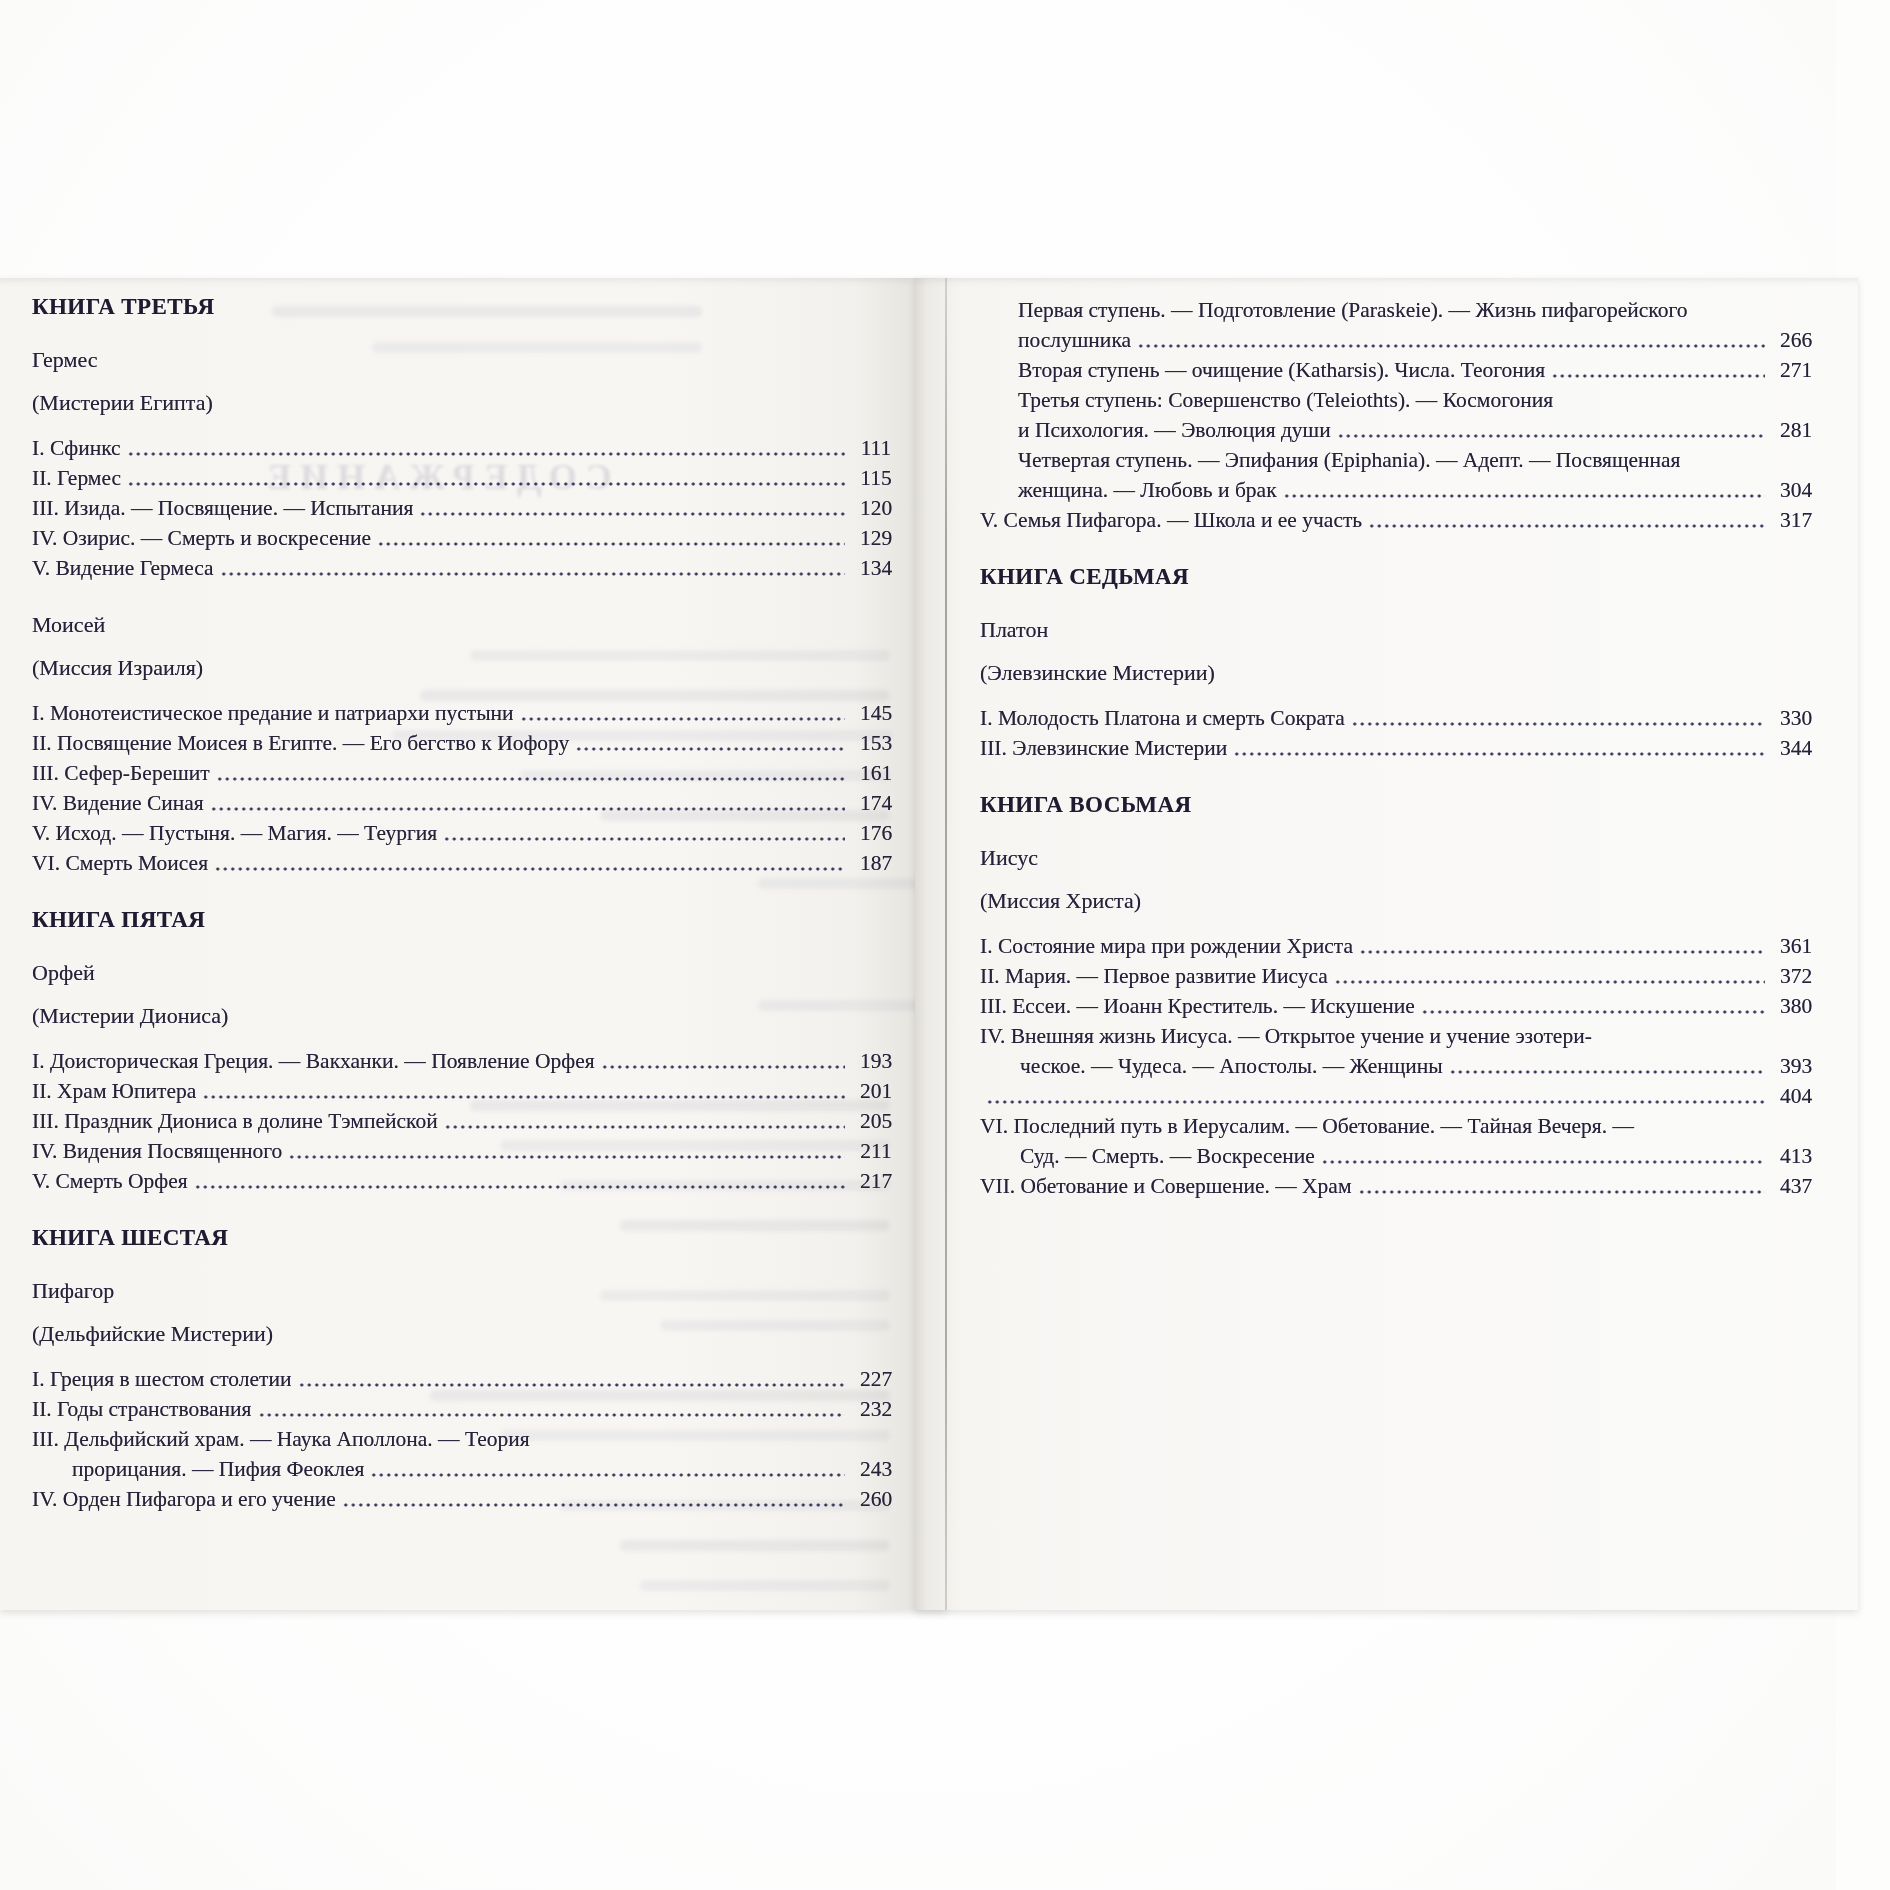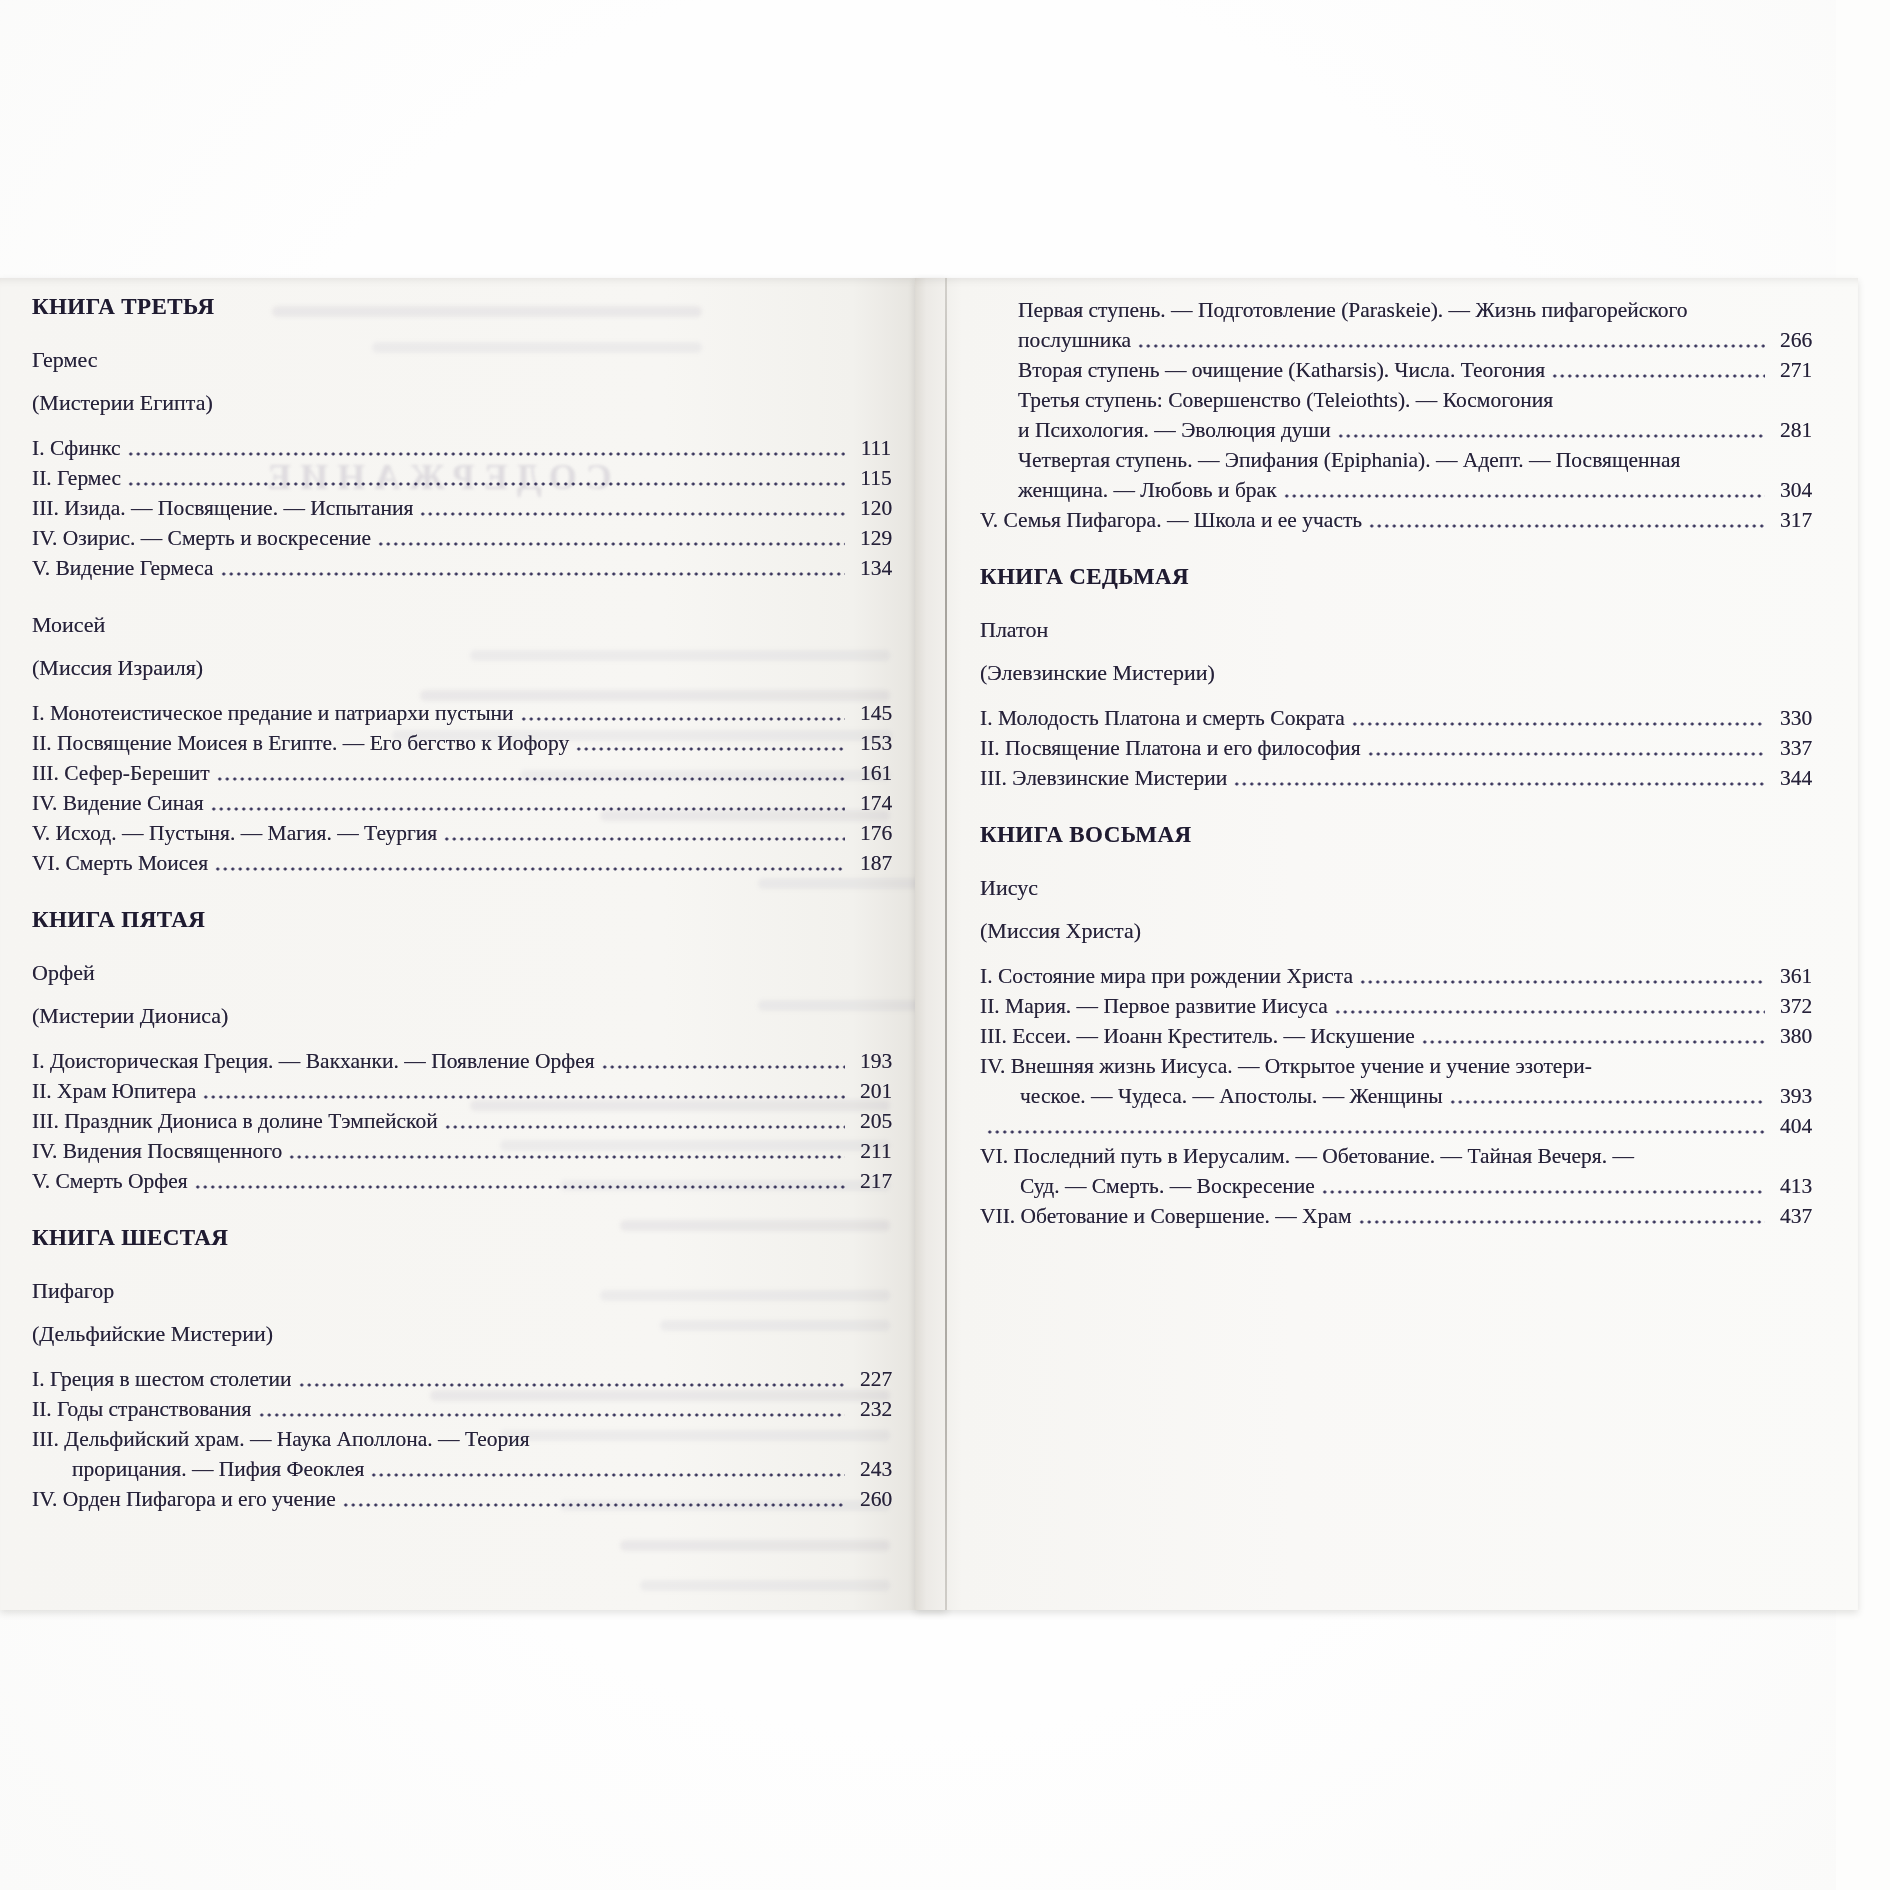--- a/index.html
+++ b/index.html
@@ -286,27 +286,20 @@
           <div class="book-subtitle">(Элевзинские Мистерии)</div>
           <div class="toc-entry">
             <div class="toc-row">
               <span class="toc-text">I. Молодость Платона и смерть Сократа</span>
               <span class="dots"></span>
               <span class="pg">330</span>
             </div>
           </div>
           <div class="toc-entry">
             <div class="toc-row">
-              <span class="toc-text">II. Посвящение Платона и его философия</span>
-              <span class="dots"></span>
-              <span class="pg">337</span>
-            </div>
-          </div>
-          <div class="toc-entry">
-            <div class="toc-row">
               <span class="toc-text">III. Элевзинские Мистерии</span>
               <span class="dots"></span>
               <span class="pg">344</span>
             </div>
           </div>
         </div>
         <div class="section">
           <div class="book-heading">КНИГА ВОСЬМАЯ</div>
           <div class="book-title">Иисус</div>
           <div class="book-subtitle">(Миссия Христа)</div>

